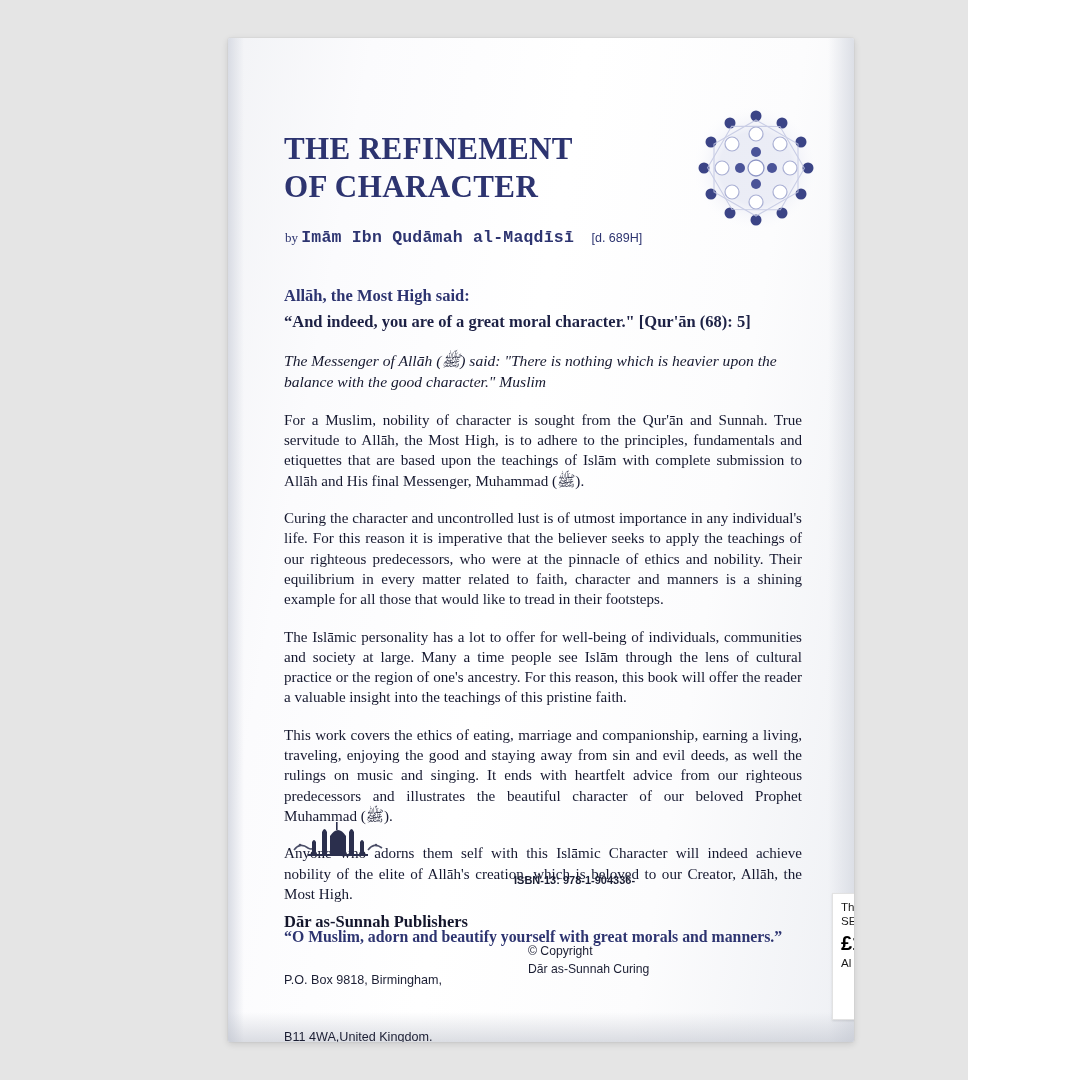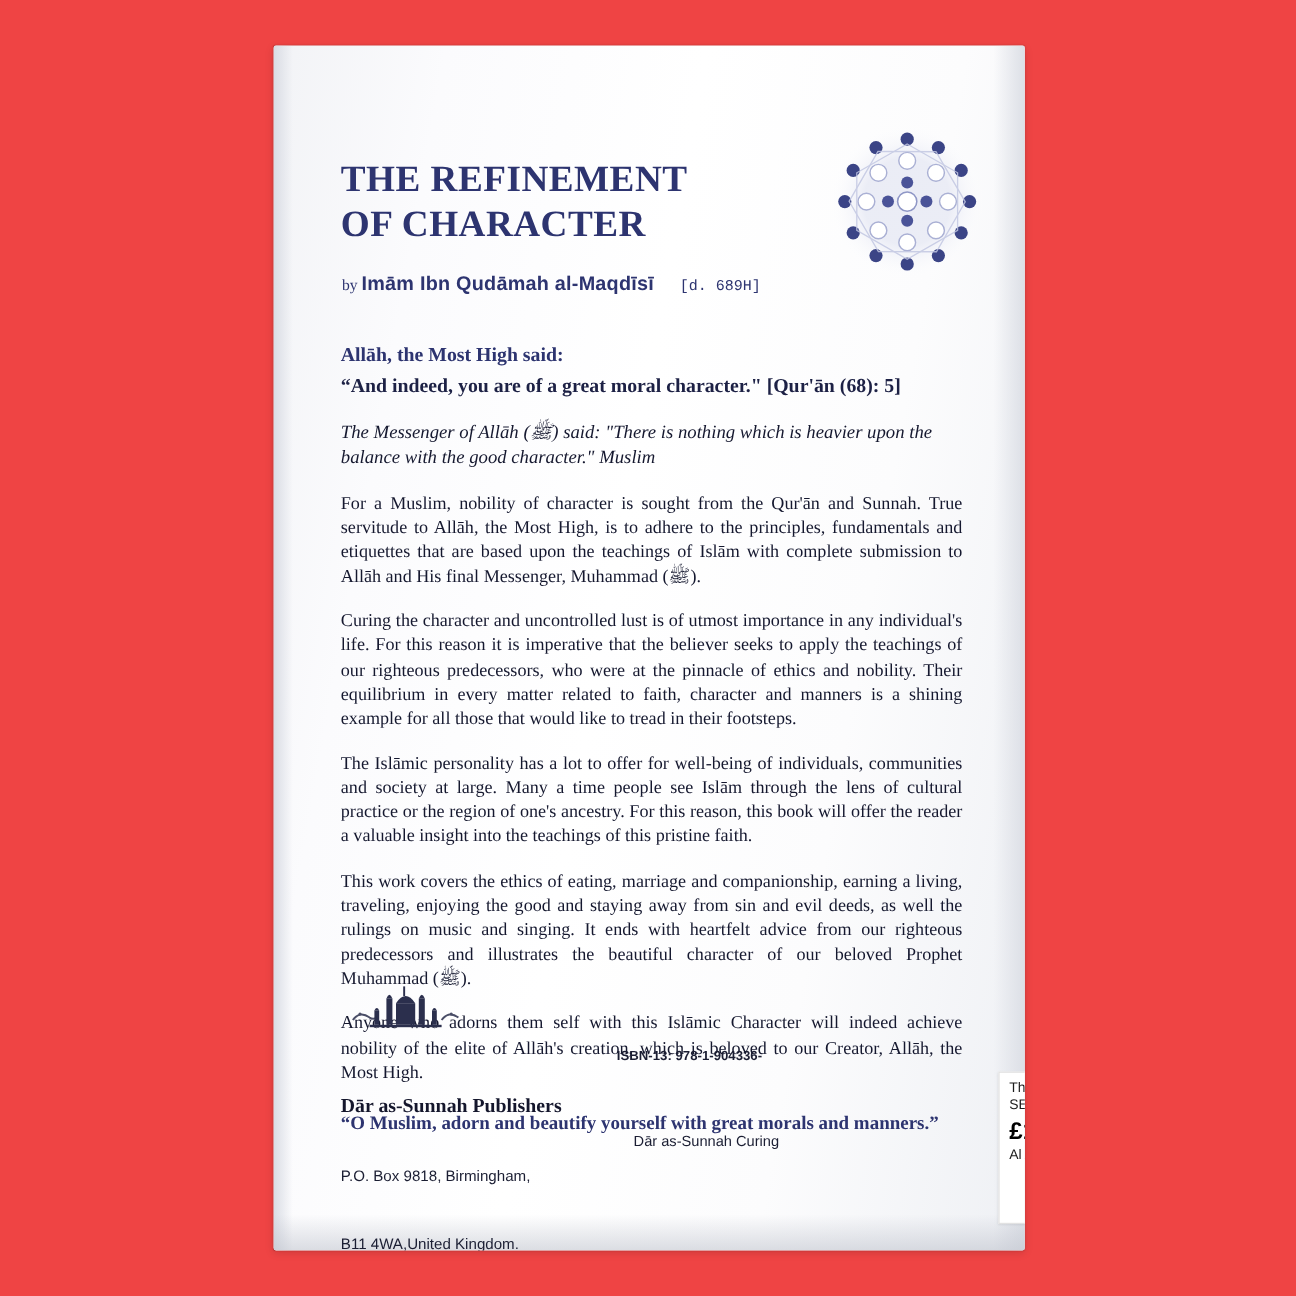--- a/index.html
+++ b/index.html
@@ -9,23 +9,23 @@
   }
   body {
     width: 1080px;
     height: 1080px;
     font-family: "Liberation Sans", sans-serif;
     overflow: hidden;
   }
 
   #page {
     position: relative;
-    width: 1080px;
+    width: 968px;
     height: 1080px;
-    background: #ef4444;
+    background: #e5e5e5;
   }
 
   
   #book {
     position: absolute;
     left: 228px;
     top: 38px;
     width: 626px;
     height: 1004px;
     background: linear-gradient(100deg, #f2f3f6 0%, #fbfbfd 18%, #ffffff 45%, #fcfcfd 72%, #eef0f4 100%);
@@ -85,28 +85,28 @@
     color: #2d3470;
     white-space: nowrap;
   }
   #byline .by {
     font-family: "Liberation Serif", serif;
     font-style: normal;
     font-weight: normal;
     font-size: 13px;
   }
   #byline .author {
-    font-family: Liberation Sans, sans-serif;
+    font-family: Liberation Mono, monospace;
     font-weight: bold;
     font-size: 16.5px;
     letter-spacing: 0.2px;
     margin-top: 18px;
   }
   #byline .death {
-    font-family: Liberation Mono, monospace;
+    font-family: Liberation Sans, sans-serif;
     font-weight: normal;
     font-size: 12.5px;
     padding-left: 14px;
   }
 
   
   #ornament {
     position: absolute;
     right: 30px;
     top: 62px;
@@ -392,20 +392,21 @@
           <div class="pub-line">B11 4WA,United Kingdom.</div>
           <div class="pub-line">E-mail: info@darassunnah.com</div>
           <div id="pub-web">www.darassunnah.com</div>
         </div>
 
         <div id="isbn-block">
           <div class="isbn-line">ISBN-13: 978-1-904336-</div>
         </div>
 
         <div id="copyright-block">
+          <div class="copy-line">© Copyright</div>
           <div class="copy-line">Dār as-Sunnah Curing</div>
         </div>
 
       </div>
     </div>
 
     <div id="sticker">
       <div class="sticker-line" id="sticker-title">The Refinement of Character</div>
       <div class="sticker-line">SELF DEVELOPMENT</div>
       <div id="sticker-price">£10.00</div>

